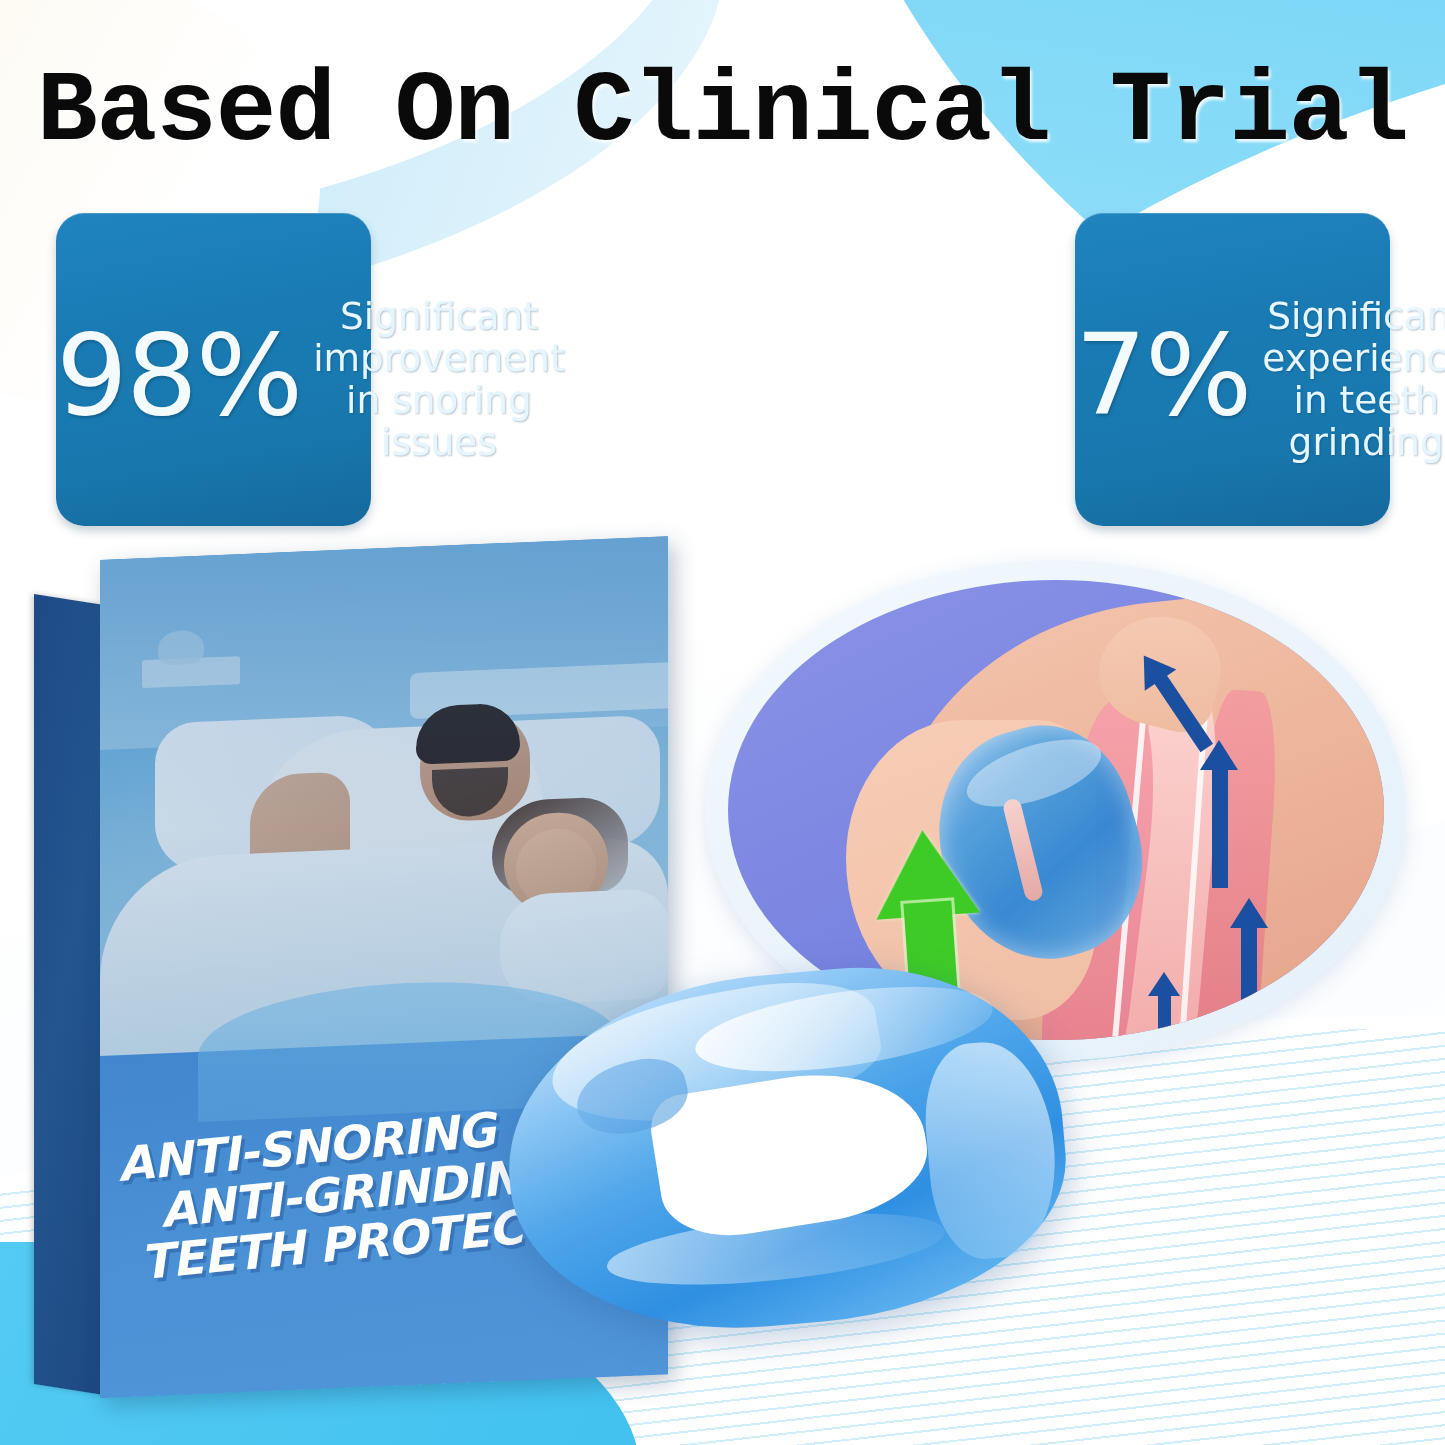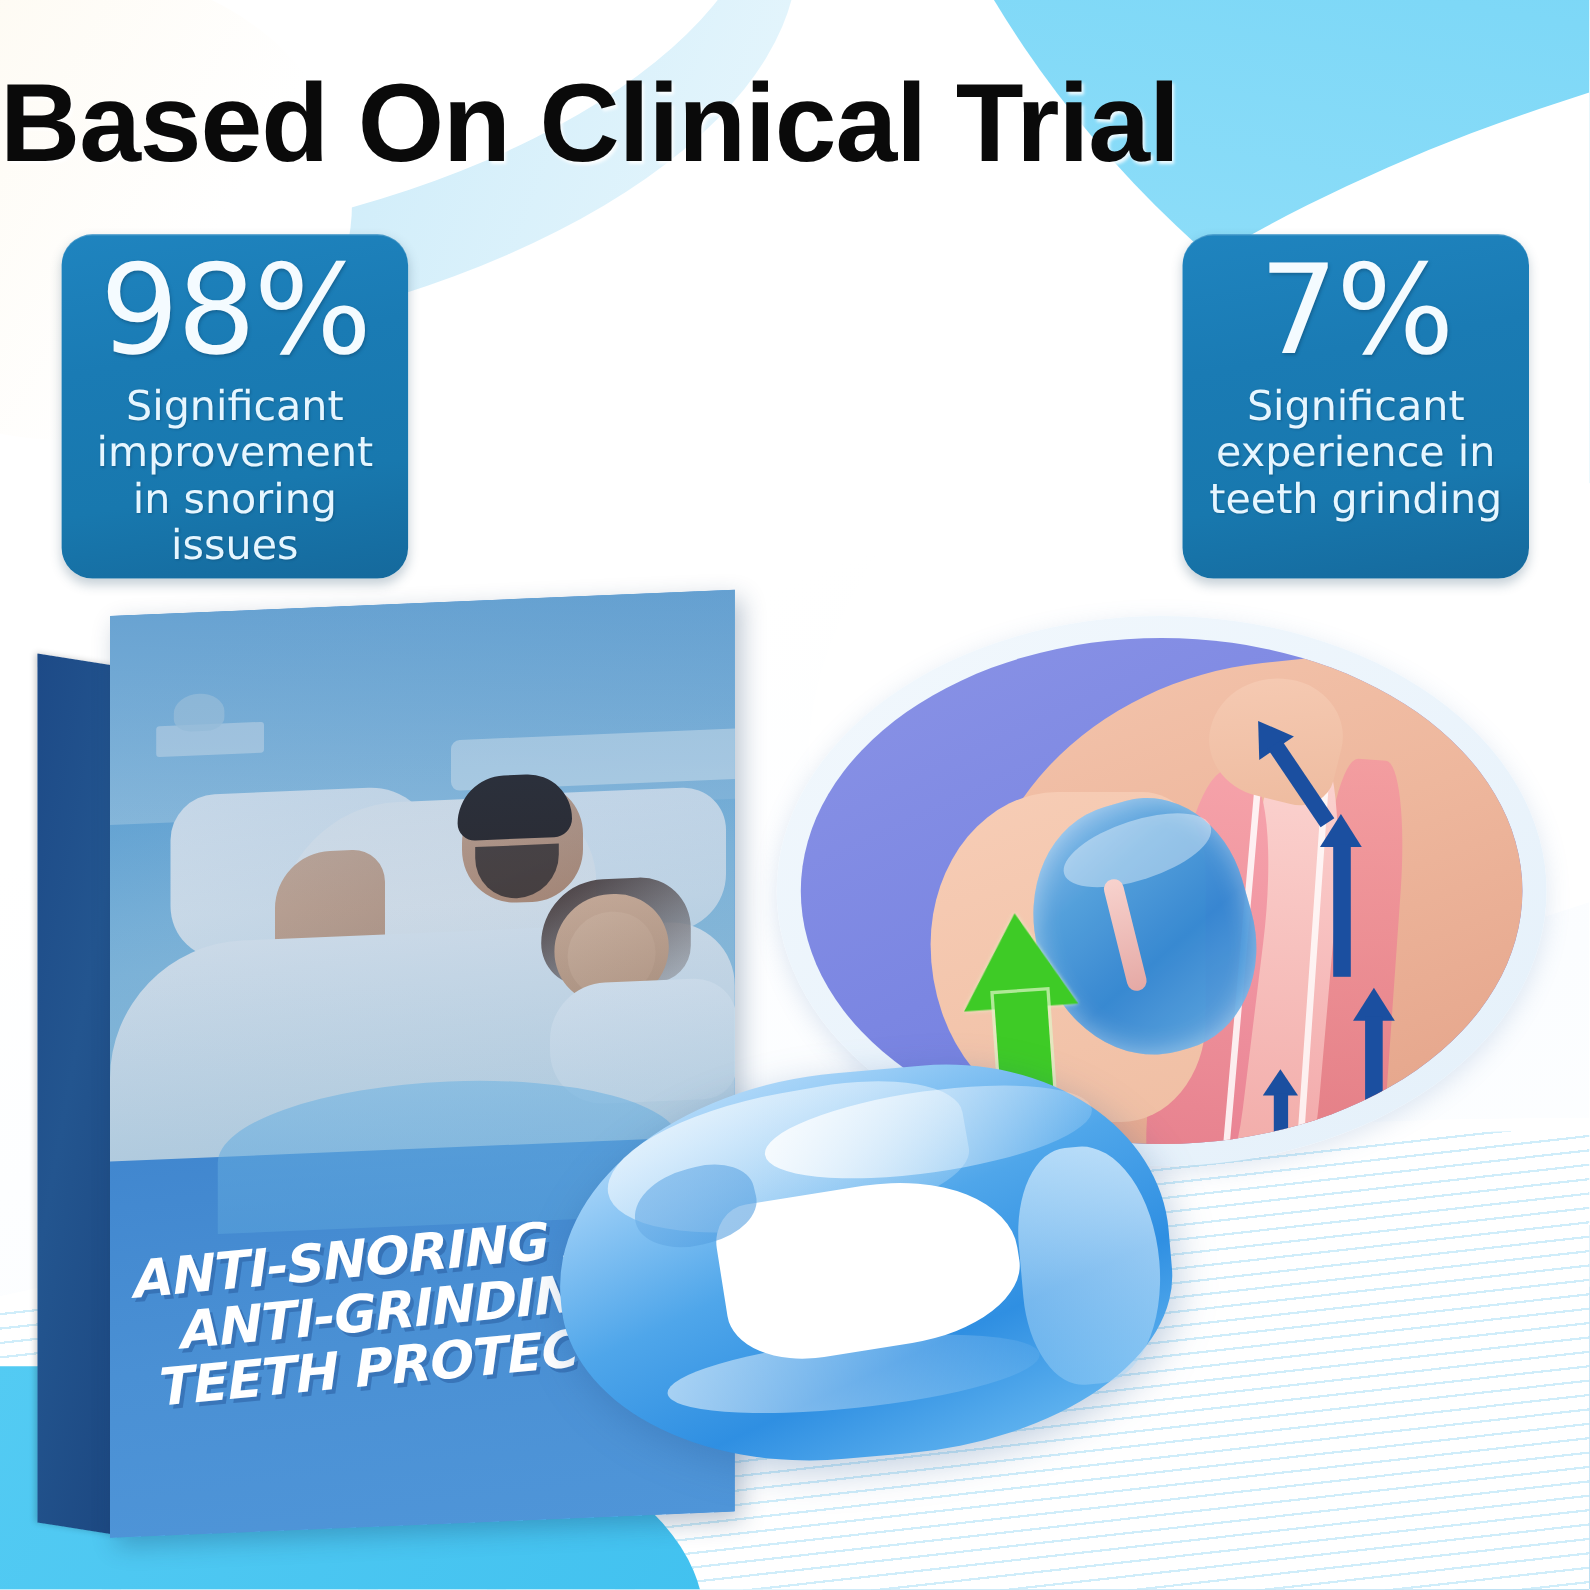--- a/index.html
+++ b/index.html
@@ -81,37 +81,37 @@
     background:#ffffff;transform:rotate(-5deg);
   }
   .bl-cyan{
     position:absolute;left:-260px;top:1242px;width:900px;height:420px;
     background:linear-gradient(120deg,#59cef4,#3fc0ef);
     border-radius:0 55% 0 0;
   }
 
   
   .headline{
-    position:absolute;left:0;top:62px;width:1445px;text-align:left;
+    position:absolute;left:0;top:62px;width:1445px;text-align:center;
     font-size:101px;line-height:1;font-weight:700;color:#0a0a0a;
     letter-spacing:-1px;
-    font-family:Liberation Sans, sans-serif;
+    font-family:Liberation Mono, monospace;
     text-shadow:2px 3px 3px rgba(255,255,255,.85);
     white-space:nowrap;
   }
 
   
   .cards{position:absolute;left:56px;top:213px;width:1334px;height:315px;
          display:flex;justify-content:space-between;}
   .card{
     width:315px;height:313px;
     border-radius:28px;
     background:linear-gradient(170deg,#1f84bf 0%,#1a7bb4 35%,#1878ae 70%,#15699c 100%);
     box-shadow:0 5px 10px rgba(30,70,100,.25), inset 0 1px 0 rgba(255,255,255,.18);
-    display:flex;flex-direction:column;align-items:center;
+    display:flex;align-items:center;
     padding-top:10px;box-sizing:border-box;
     color:#eef9ff;
   }
   .card .pct{
     font-size:113px;line-height:1.02;font-weight:400;color:#f4fbff;
     font-family:"DejaVu Sans","Liberation Sans",sans-serif;
     letter-spacing:-2px;
     text-shadow:1px 2px 3px rgba(10,50,80,.35);
     margin-top:2px;
   }

